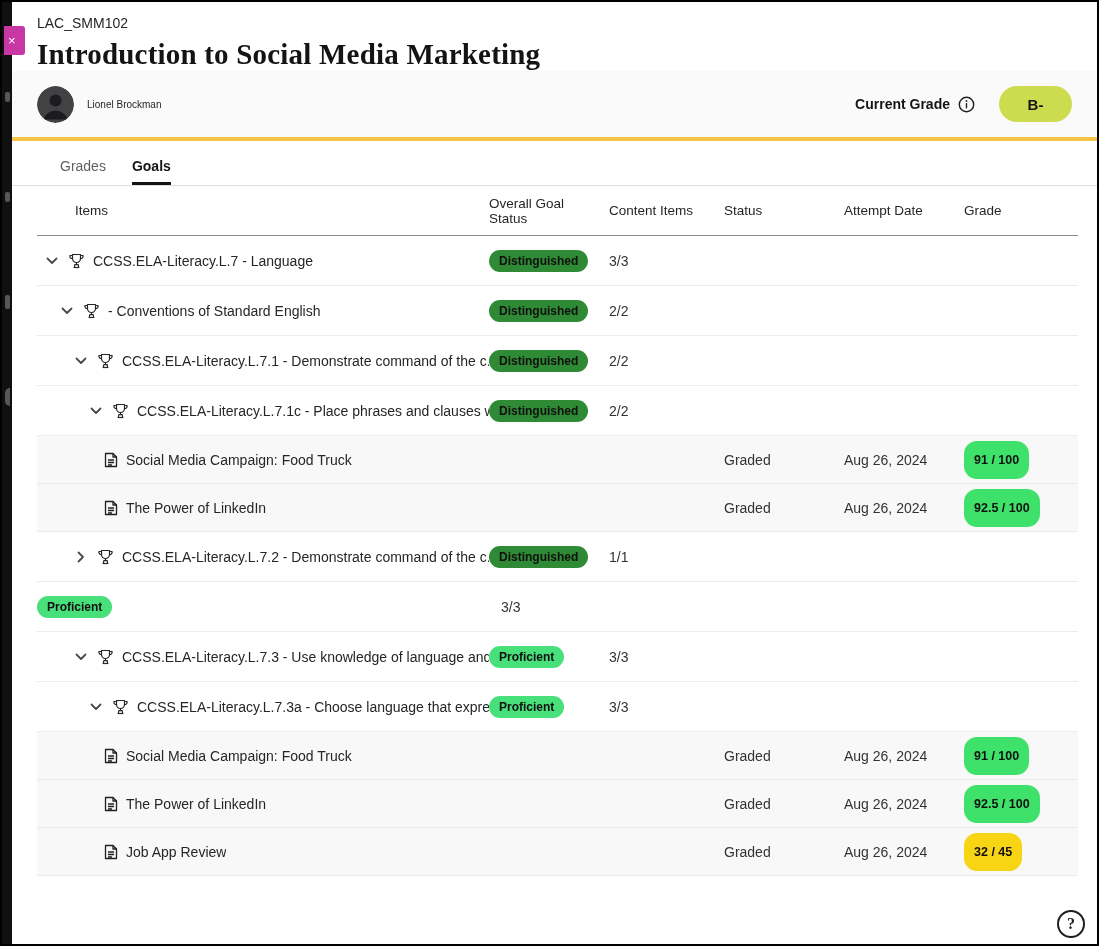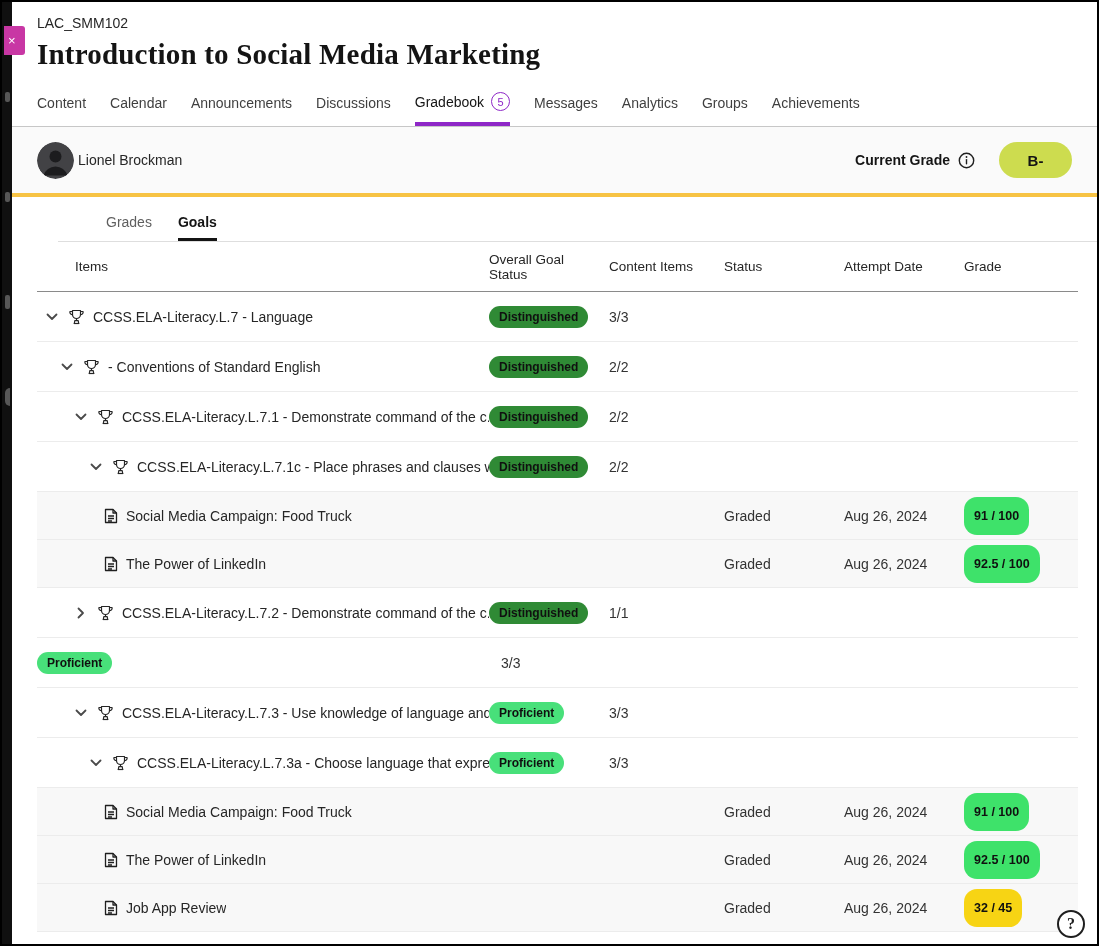--- a/index.html
+++ b/index.html
@@ -27,27 +27,27 @@
   .course-code { font-size:14px; color:#262626; }
   .course-title { font-family:"Liberation Serif", serif; font-size:29px; font-weight:700; margin-top:7px; color:#141414; letter-spacing:.2px; }
 
   .course-tabs { display:flex; gap:24px; padding:21px 0 0 25px; border-bottom:1px solid #c7c7c7; align-items:flex-end; }
   .tab { font-size:14px; color:#3f3f3f; padding-bottom:15px; cursor:pointer; text-decoration:none; display:flex; align-items:center; gap:7px; white-space:nowrap; }
   .tab.active { color:#141414; border-bottom:4px solid var(--purple); padding-bottom:11px; }
   .tab-badge { width:19px; height:19px; border:1px solid var(--purple); color:var(--purple); border-radius:50%; font-size:11px; display:flex; align-items:center; justify-content:center; font-weight:400; }
 
   .student-bar { display:flex; align-items:center; height:70px; background:#fafafa; border-bottom:4px solid var(--bar-yellow); padding:0 25px; }
   .avatar { width:37px; height:37px; border-radius:50%; overflow:hidden; flex:0 0 auto; }
-  .student-name { margin-left:4px; font-size:14px; color:#262626; }
+  .student-name { margin-left:13px; font-size:10px; color:#262626; }
   .grade-box { margin-left:auto; display:flex; align-items:center; gap:8px; }
   .cg-label { font-weight:700; font-size:14px; color:#141414; }
   .info-icon { display:flex; cursor:pointer; }
   .grade-pill-big { margin-left:16px; width:73px; height:36px; border-radius:18px; background:var(--lime); display:flex; align-items:center; justify-content:center; font-weight:700; font-size:15px; color:#141414; cursor:pointer; }
 
-  .subtabs { display:flex; gap:26px; padding:17px 0 0 48px; border-bottom:1px solid #dedede;margin-left:46px; }
+  .subtabs { display:flex; gap:26px; padding:17px 0 0 48px; border-bottom:1px solid #dedede; }
   .subtab { font-size:14px; color:#5f5f5f; padding-bottom:11px; cursor:pointer; text-decoration:none; }
   .subtab.active { color:#141414; font-weight:700; border-bottom:3px solid #141414; padding-bottom:8px; }
 
   .goals-table { margin:0 19px 0 25px; }
   .thead, .row { display:grid; grid-template-columns:452px 108px 120px 120px 120px 1fr; align-items:center; }
   .thead { height:50px; border-bottom:1px solid #8a8a8a; font-size:13.5px; color:#262626; }
   .th-items { padding-left:38px; }
   .th-content, .count { padding-left:12px; }
   .th-status, .th-date, .th-grade, .status, .date, .grade-cell { padding-left:7px; }
 
@@ -79,34 +79,20 @@
 
   <button class="panel-close">×</button>
 
   <div class="content">
 
     <header class="course-header">
       <div class="course-code">LAC_SMM102</div>
       <h1 class="course-title">Introduction to Social Media Marketing</h1>
     </header>
 
-    <nav class="course-tabs">
-      <a class="tab">Content</a>
-      <a class="tab">Calendar</a>
-      <a class="tab">Announcements</a>
-      <a class="tab">Discussions</a>
-      <a class="tab active">
-        <span>Gradebook</span>
-        <span class="tab-badge">5</span>
-      </a>
-      <a class="tab">Messages</a>
-      <a class="tab">Analytics</a>
-      <a class="tab">Groups</a>
-      <a class="tab">Achievements</a>
-    </nav>
 
     <div class="student-bar">
       <span class="avatar">
         <svg width="37" height="37" viewBox="0 0 37 37">
           <circle cx="18.5" cy="18.5" r="18.5" fill="#424245"></circle>
           <circle cx="18.5" cy="14.5" r="6" fill="#1c1c1e"></circle>
           <path d="M6.5 33.5a12.5 12.5 0 0 1 24 0z" fill="#1c1c1e"></path>
         </svg>
       </span>
       <span class="student-name">Lionel Brockman</span>

